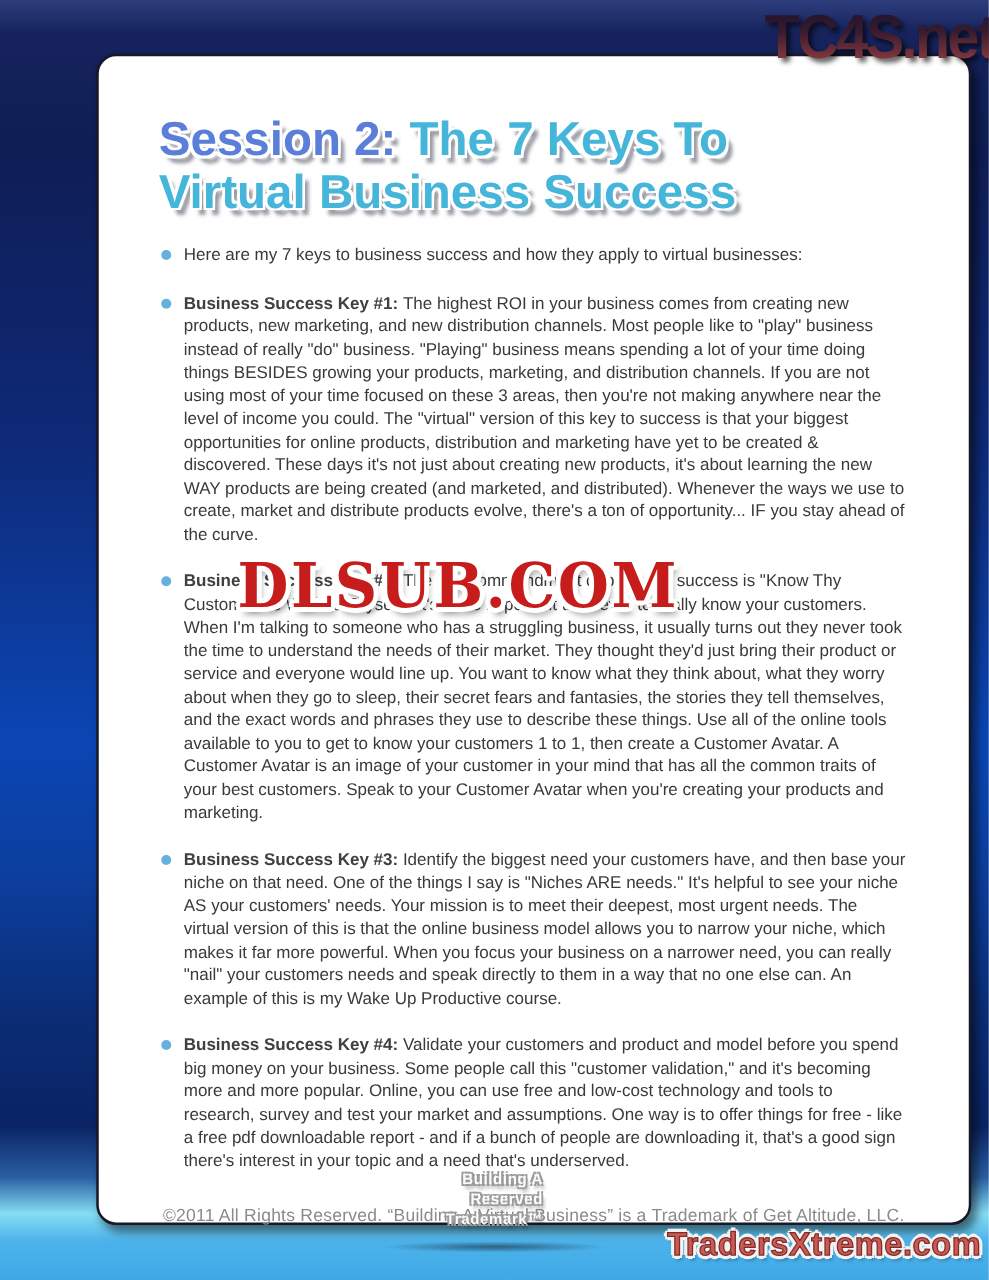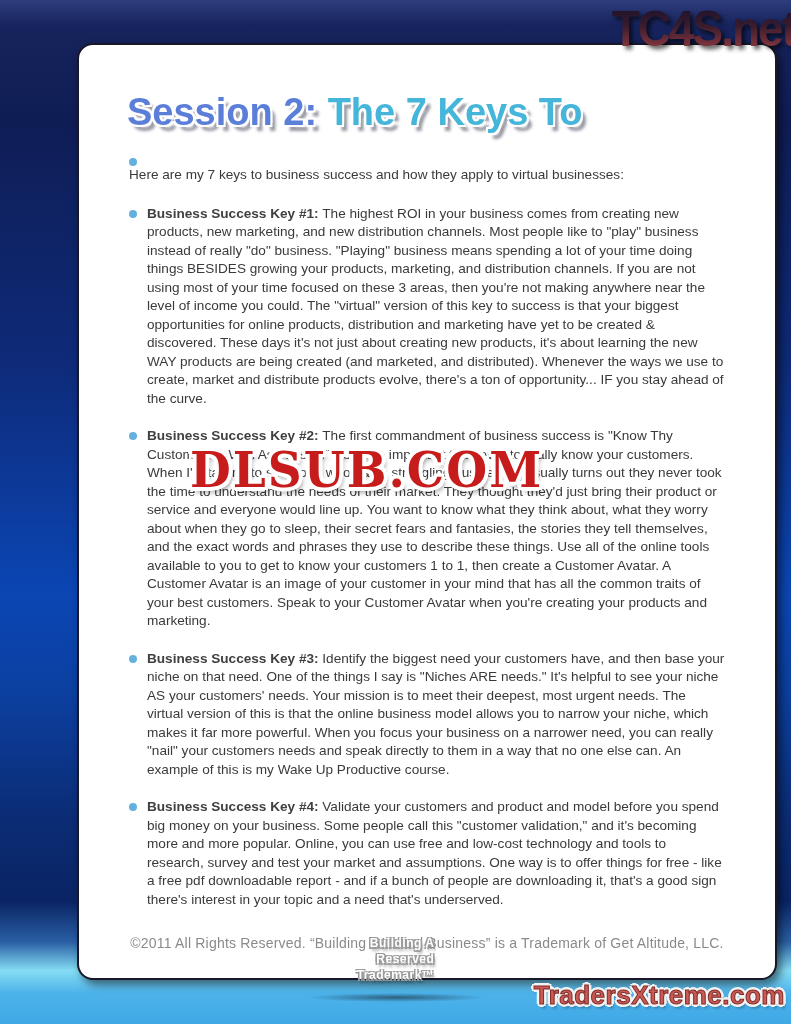--- a/index.html
+++ b/index.html
@@ -29,21 +29,21 @@
   .title{
     margin:0 40px 20px 48px;
     font-size:38px;line-height:42px;font-weight:bold;letter-spacing:0px;
     text-shadow:-2px -2px 0 #fff,2px -2px 0 #fff,-2px 2px 0 #fff,2px 2px 0 #fff,
                 5px 6px 3px rgba(110,110,125,0.7);
   }
   .title .t-blue{color:#5b7fd9;}
   .title .t-cyan{color:#45b6da;}
   .content{list-style:none;margin:0;padding:0 50px 0 50px;}
   .content li{display:flex;margin-bottom:19px;}
-  .content li:first-child{margin-bottom:20px;flex-direction:column;}
+  .content li:first-child{margin-bottom:20px;}
   .dot{flex:0 0 8px;width:8px;height:8px;border-radius:50%;
        background:#63b1dc;margin:5px 10px 0 0;}
   .para{margin:0;font-size:13.6px;line-height:18.5px;color:#3a3a3a;}
   .para b{color:#404040;}
   .copyright{
     margin:26px 0 0 0;text-align:center;
     font-size:14px;color:#8a8a8a;letter-spacing:0.2px;
   }
   .dlsub{
     position:absolute;left:190px;top:442px;z-index:6;
@@ -78,21 +78,21 @@
       2px 4px 3px rgba(0,0,0,0.35);
   }
 </style>
 </head>
 <body>
 
 <div class="tc4s">TC4S.net</div>
 
 <div class="page">
 
-  <h1 class="title"><span class="t-blue">Session 2:</span><span class="t-cyan"> The 7 Keys To</span><br></h1>
+  <h1 class="title"><span class="t-blue">Session 2:</span><span class="t-cyan"> The 7 Keys To</span><br><span class="t-cyan">Virtual Business Success</span></h1>
 
   <ul class="content">
     <li>
       <span class="dot"></span>
       <p class="para"><b></b><span>Here are my 7 keys to business success and how they apply to virtual businesses:</span></p>
     </li>
     <li>
       <span class="dot"></span>
       <p class="para"><b>Business Success Key #1: </b><span>The highest ROI in your business comes from creating new products, new marketing, and new distribution channels. Most people like to "play" business instead of really "do" business. "Playing" business means spending a lot of your time doing things BESIDES growing your products, marketing, and distribution channels. If you are not using most of your time focused on these 3 areas, then you're not making anywhere near the level of income you could. The "virtual" version of this key to success is that your biggest opportunities for online products, distribution and marketing have yet to be created &amp; discovered. These days it's not just about creating new products, it's about learning the new WAY products are being created (and marketed, and distributed). Whenever the ways we use to create, market and distribute products evolve, there's a ton of opportunity... IF you stay ahead of the curve.</span></p>
     </li>

